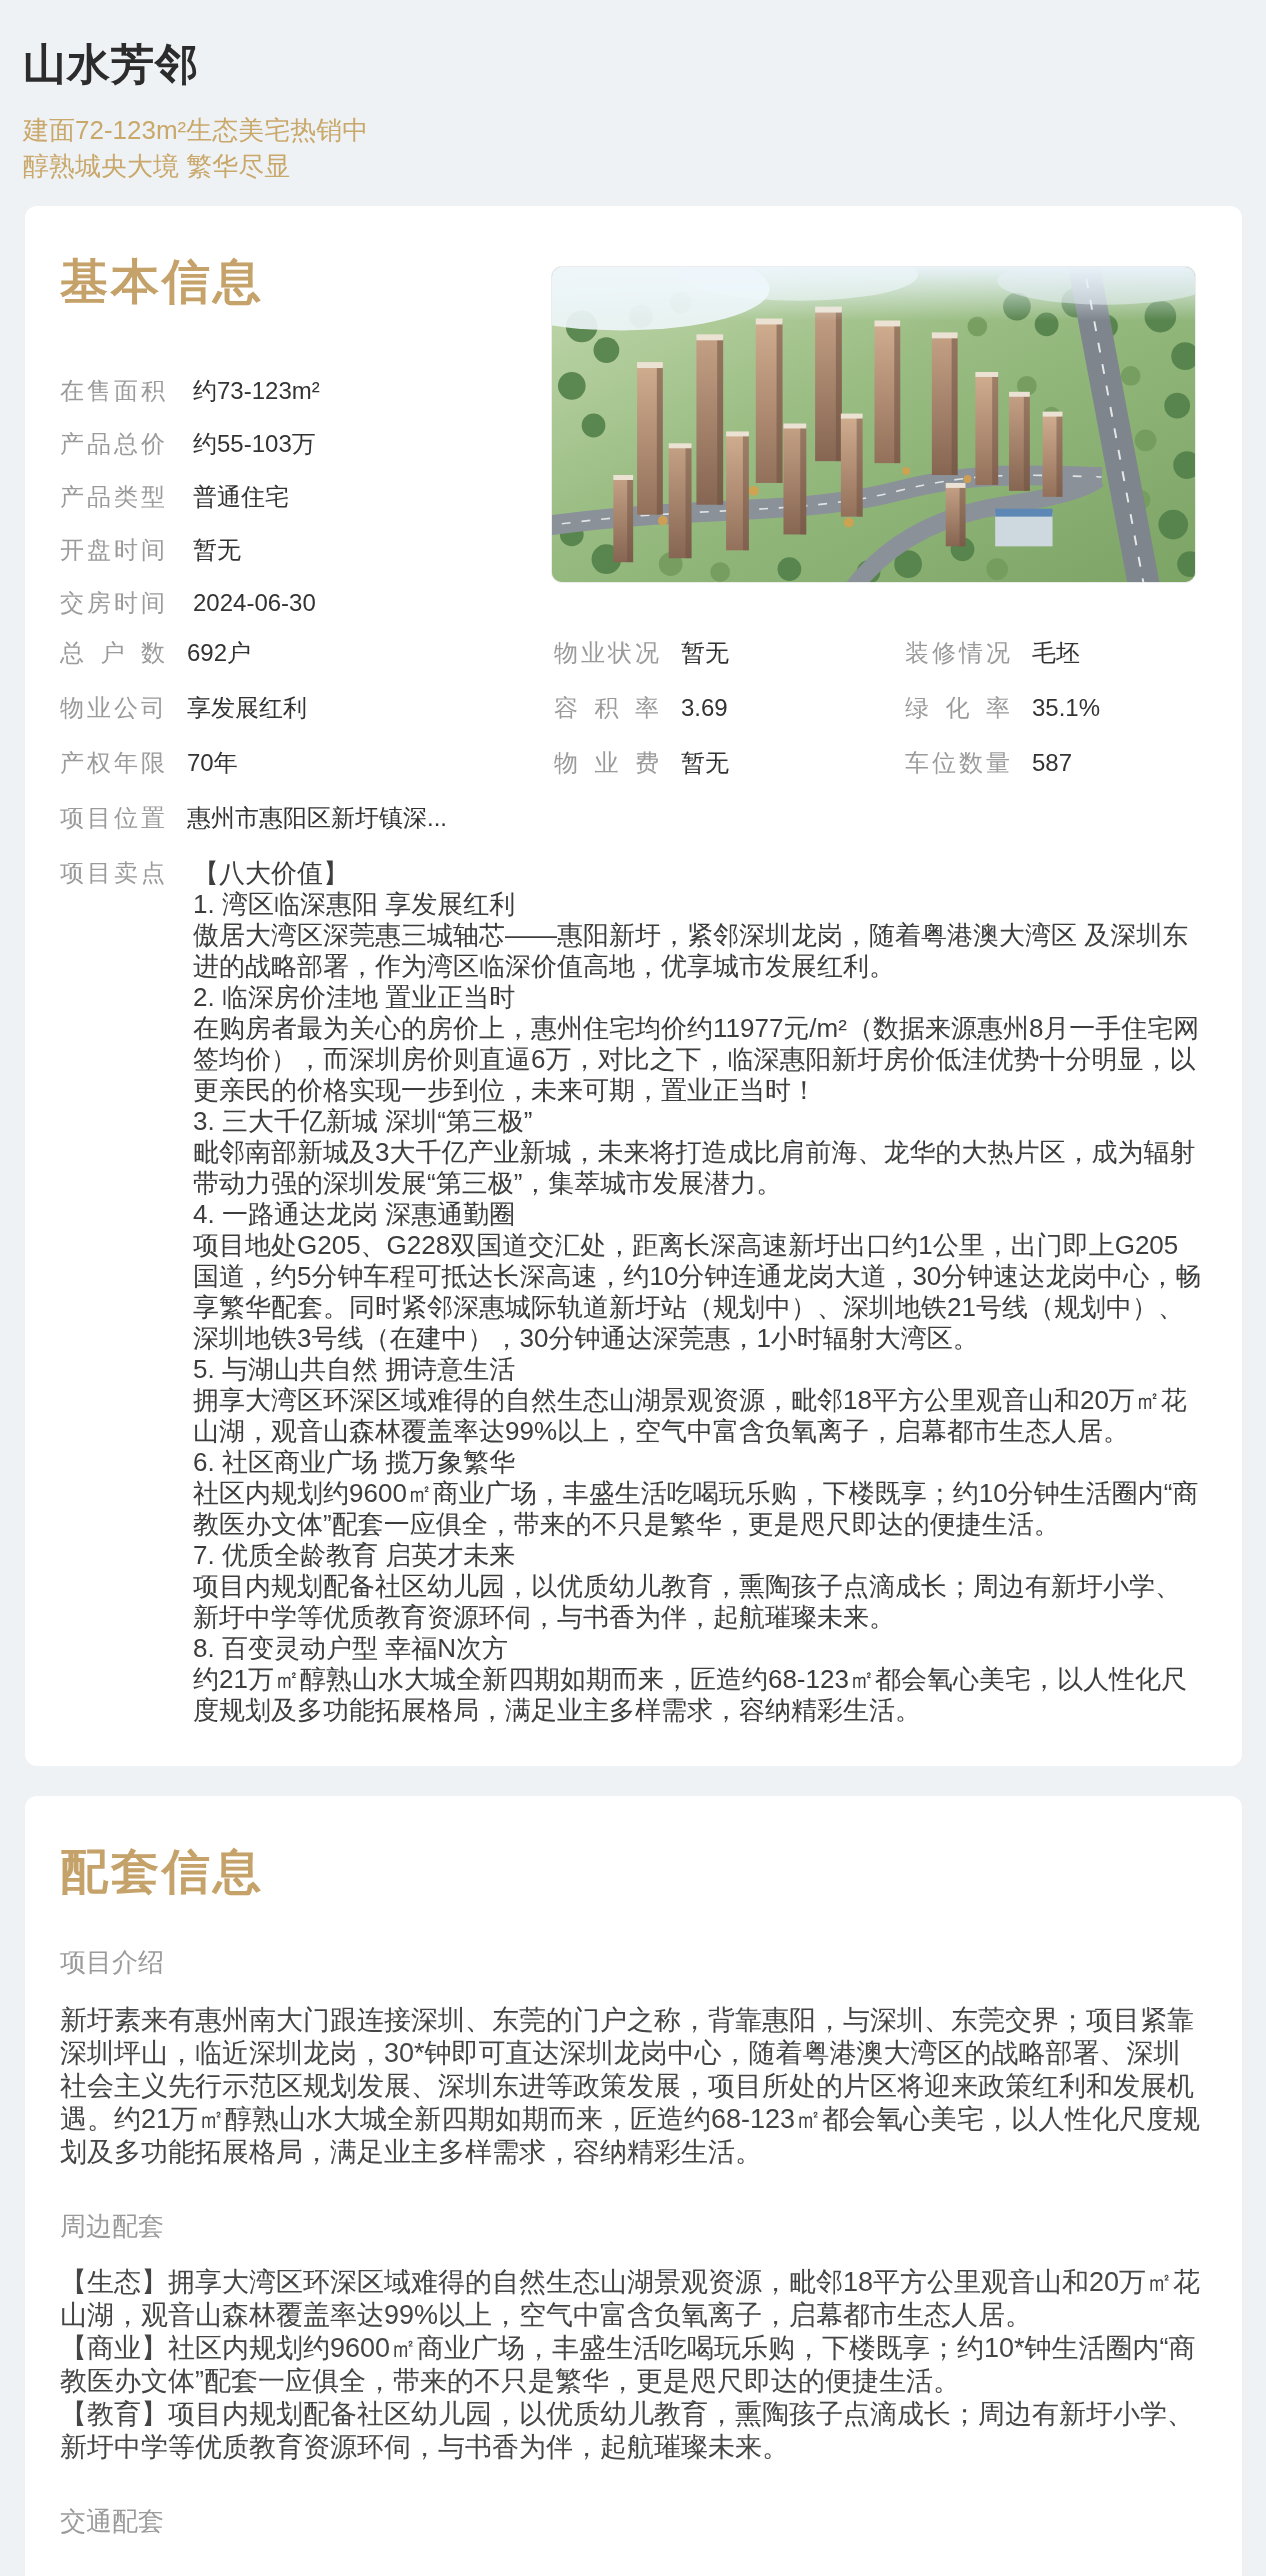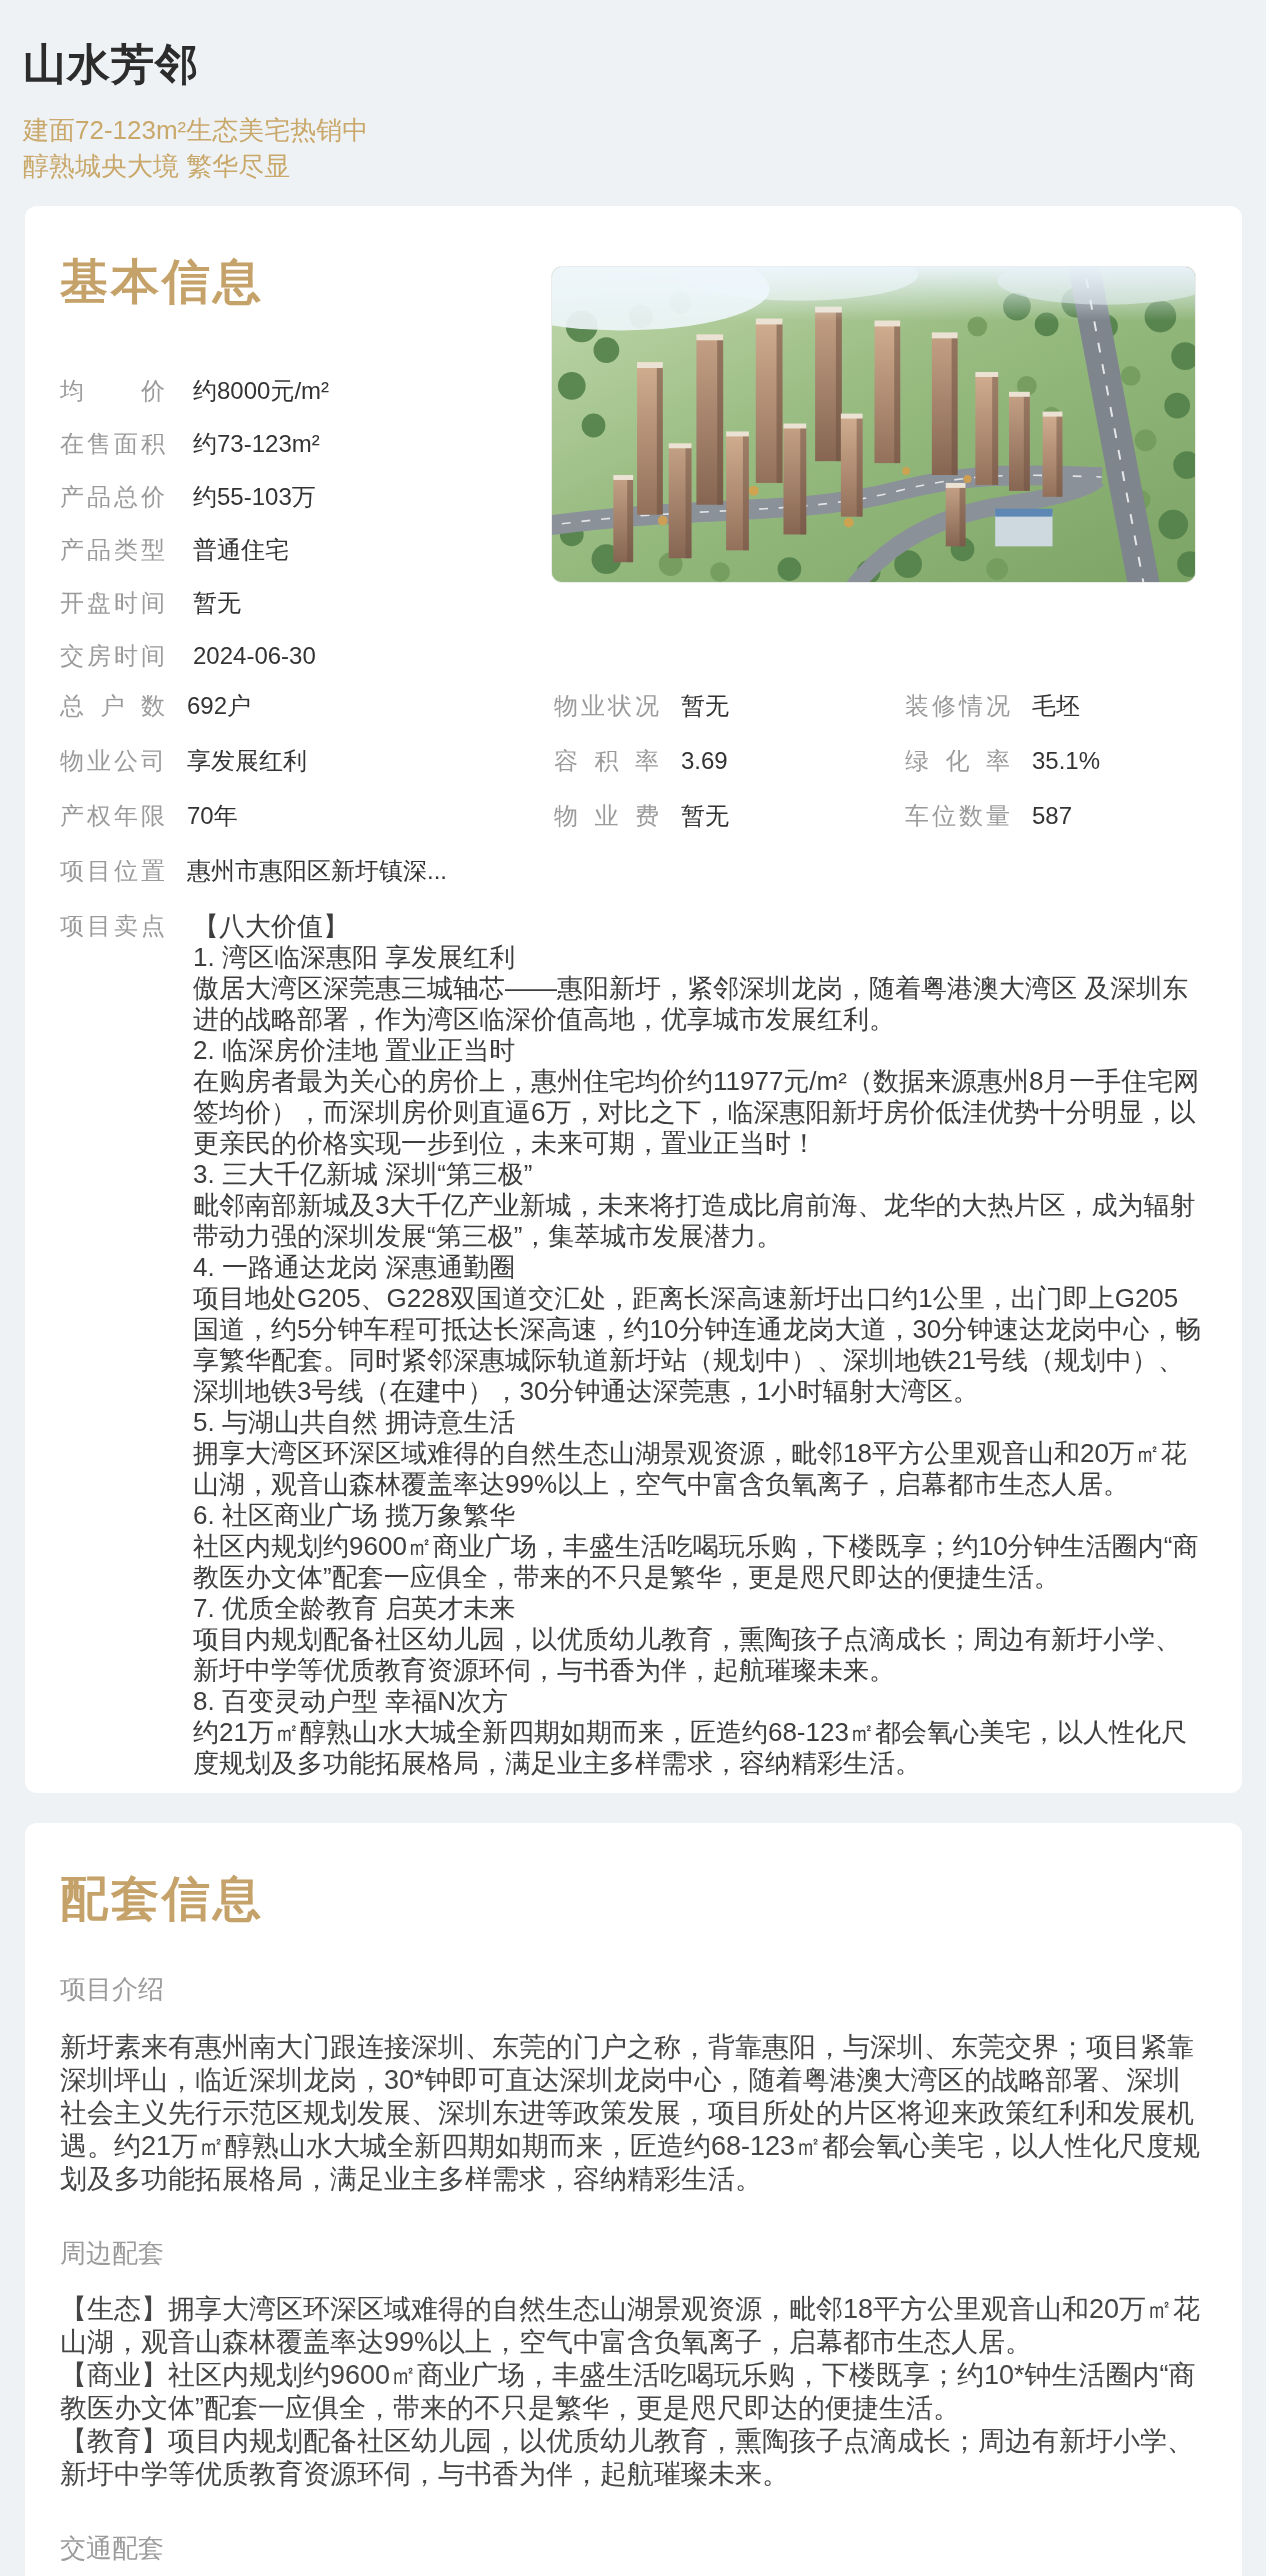--- a/index.html
+++ b/index.html
@@ -16,21 +16,21 @@
   .page-header h1 {
     font-size: 43px; font-weight: bold; color: #2c2c2c;
     letter-spacing: 1px; margin-bottom: 18px;
   }
   .page-header .sub {
     font-size: 26px; line-height: 36px; color: #c9a86b;
   }
   
   .card {
     width: 1217px; margin-left: 25px; background: #ffffff;
-    border-radius: 12px; padding: 48px 35px 14px 35px;
+    border-radius: 12px; padding: 48px 35px 40px 35px;
     position: relative;
   }
   .card + .card { margin-top: 30px; }
   .card2 { padding-bottom: 79px; min-height: 805px; }
   .section-title {
     font-size: 48px; font-weight: bold; color: #c5a26a;
     letter-spacing: 3px; line-height: 55px;
   }
   
   .fields { margin-top: 67px; width: 465px; }
@@ -245,24 +245,20 @@
 
       <rect x="0" y="0" width="650" height="54" fill="url(#skyhaze)"></rect>
       <ellipse cx="70" cy="22" rx="150" ry="42" fill="#eef6fb" opacity="0.9"></ellipse>
       <ellipse cx="250" cy="8" rx="120" ry="26" fill="#eef6fb" opacity="0.6"></ellipse>
       <ellipse cx="560" cy="14" rx="110" ry="24" fill="#e7f1f8" opacity="0.55"></ellipse>
     </svg>
   </div>
 
   <div class="fields">
     <div class="frow">
-      <span class="flabel">均价</span>
-      <span class="fvalue">约8000元/m²</span>
-    </div>
-    <div class="frow">
       <span class="flabel">在售面积</span>
       <span class="fvalue">约73-123m²</span>
     </div>
     <div class="frow">
       <span class="flabel">产品总价</span>
       <span class="fvalue">约55-103万</span>
     </div>
     <div class="frow">
       <span class="flabel">产品类型</span>
       <span class="fvalue">普通住宅</span>

